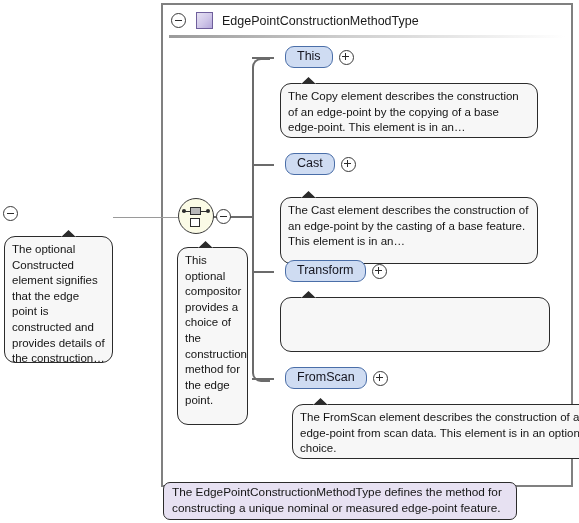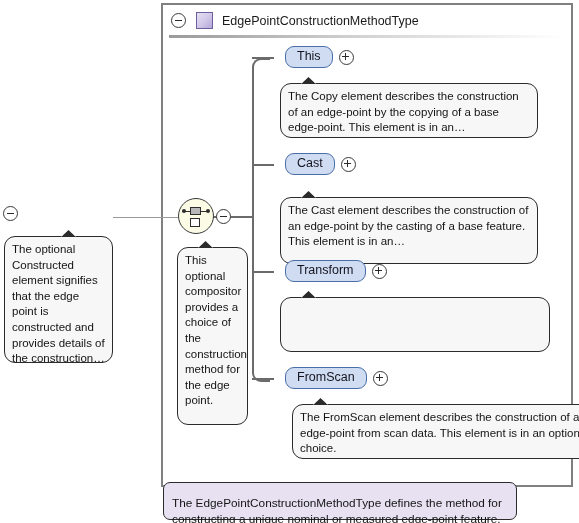--- a/index.html
+++ b/index.html
@@ -230,21 +230,21 @@
   .doc-panel {
     position: absolute;
     left: 163px;
     top: 482px;
     width: 354px;
     height: 38px;
     background: #e7e1f2;
     border: 1.3px solid #2b2b2b;
     border-radius: 7px;
     box-sizing: border-box;
-    padding: 12px 8px;
+    padding: 1px 8px;
     font-size: 11.8px;
     line-height: 16px;
     color: #141414;
   }
   .doc-panel .tip {
     background: #e7e1f2;
   }
 </style>
 </head>
 <body>

